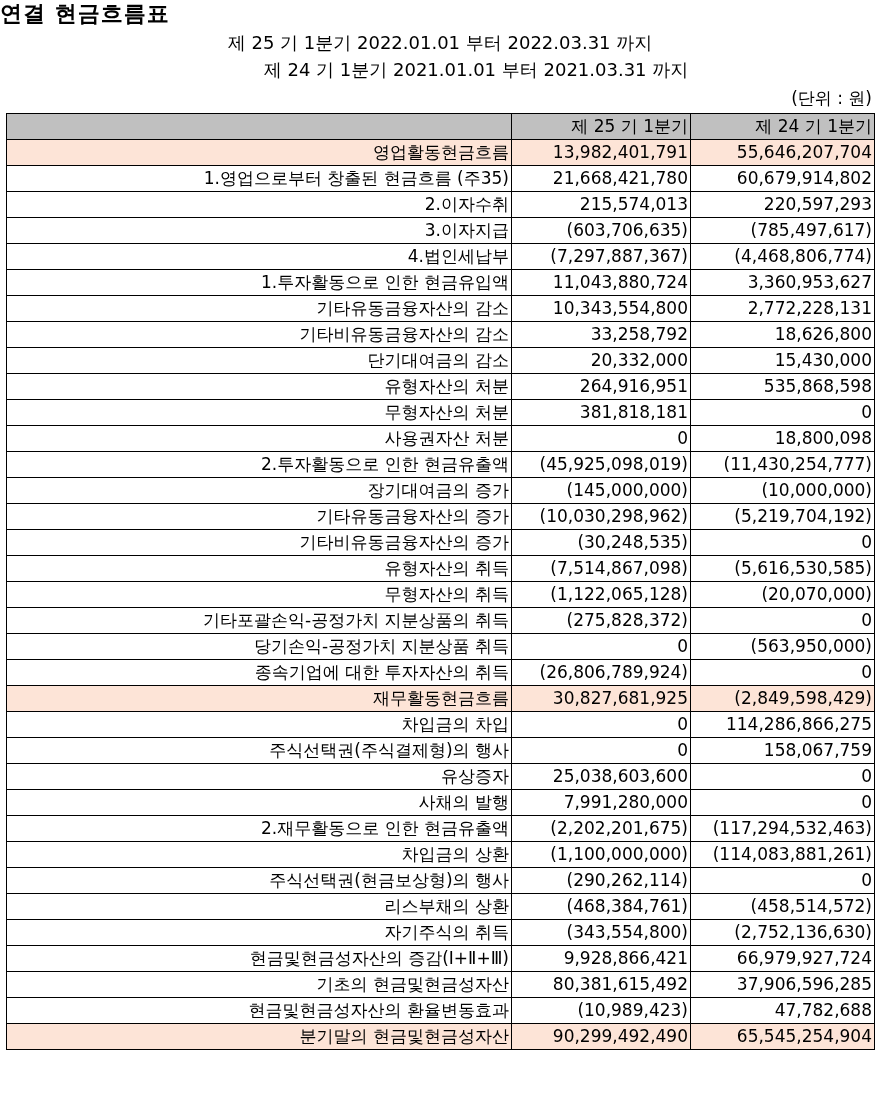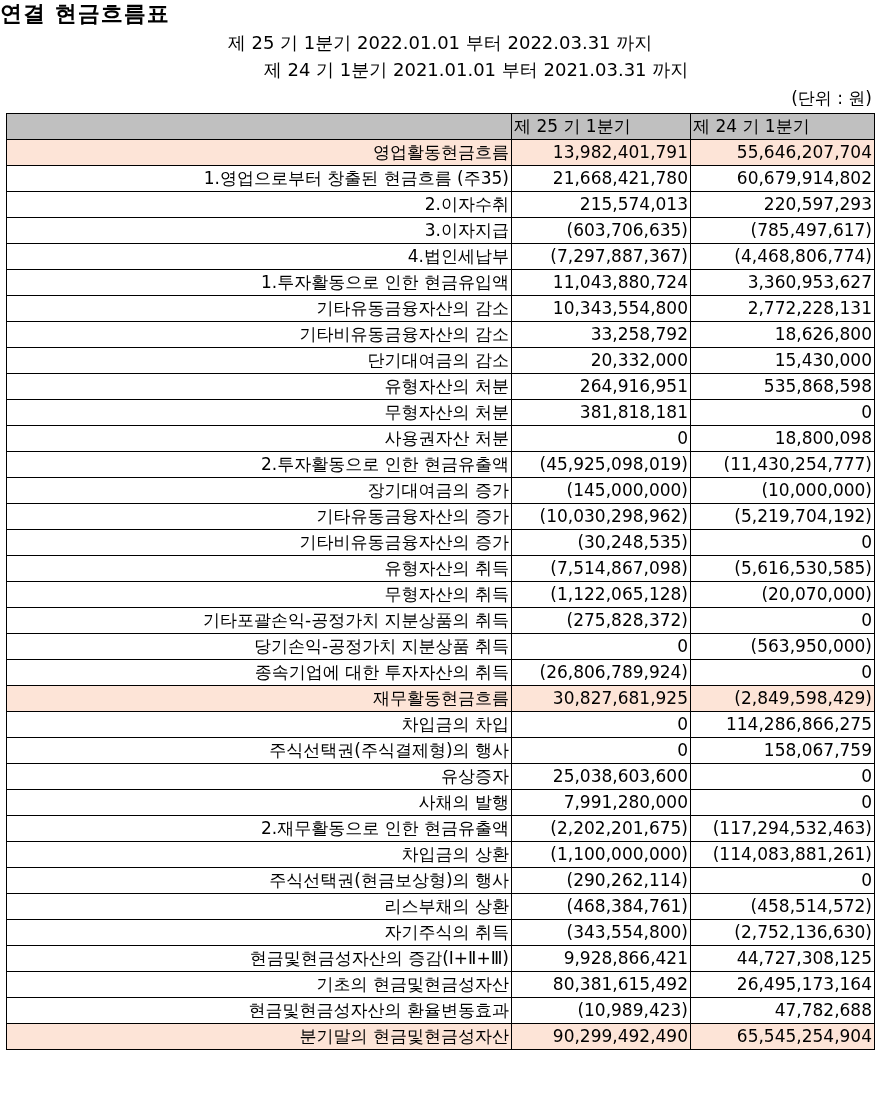--- a/index.html
+++ b/index.html
@@ -30,21 +30,21 @@
     }
     col.c-label { width: 505px; }
     col.c-cur { width: 179px; }
     col.c-prev { width: 184px; }
     td, th {
       border: 1px solid #000;
       height: 25px; padding: 0 2px 0 2px;
       font-size: 17px; line-height: 25px; font-weight: normal;
       white-space: nowrap; overflow: hidden;
     }
-    th { background: #c0c0c0; text-align: left; }
+    th { background: #c0c0c0; text-align: right; }
     td.num { text-align: right; padding-right: 2px; }
     td.label { text-align: right; }
     td.label.indent { padding-left: 30px; }
     tr.section td { background: #fde4d7; }
     tr.total td { background: #fde4d7; }
   </style>
 </head>
 <body>
 
 <div class="title">연결 현금흐름표</div>
@@ -217,26 +217,26 @@
         <td class="num">(458,514,572)</td>
       </tr>
       <tr class="item">
         <td class="label indent">자기주식의 취득</td>
         <td class="num">(343,554,800)</td>
         <td class="num">(2,752,136,630)</td>
       </tr>
       <tr class="plain">
         <td class="label">현금및현금성자산의 증감(Ⅰ+Ⅱ+Ⅲ)</td>
         <td class="num">9,928,866,421</td>
-        <td class="num">44,727,308,125</td>
+        <td class="num">66,979,927,724</td>
       </tr>
       <tr class="plain">
         <td class="label">기초의 현금및현금성자산</td>
         <td class="num">80,381,615,492</td>
-        <td class="num">26,495,173,164</td>
+        <td class="num">37,906,596,285</td>
       </tr>
       <tr class="plain">
         <td class="label">현금및현금성자산의 환율변동효과</td>
         <td class="num">(10,989,423)</td>
         <td class="num">47,782,688</td>
       </tr>
       <tr class="total">
         <td class="label">분기말의 현금및현금성자산</td>
         <td class="num">90,299,492,490</td>
         <td class="num">65,545,254,904</td>

